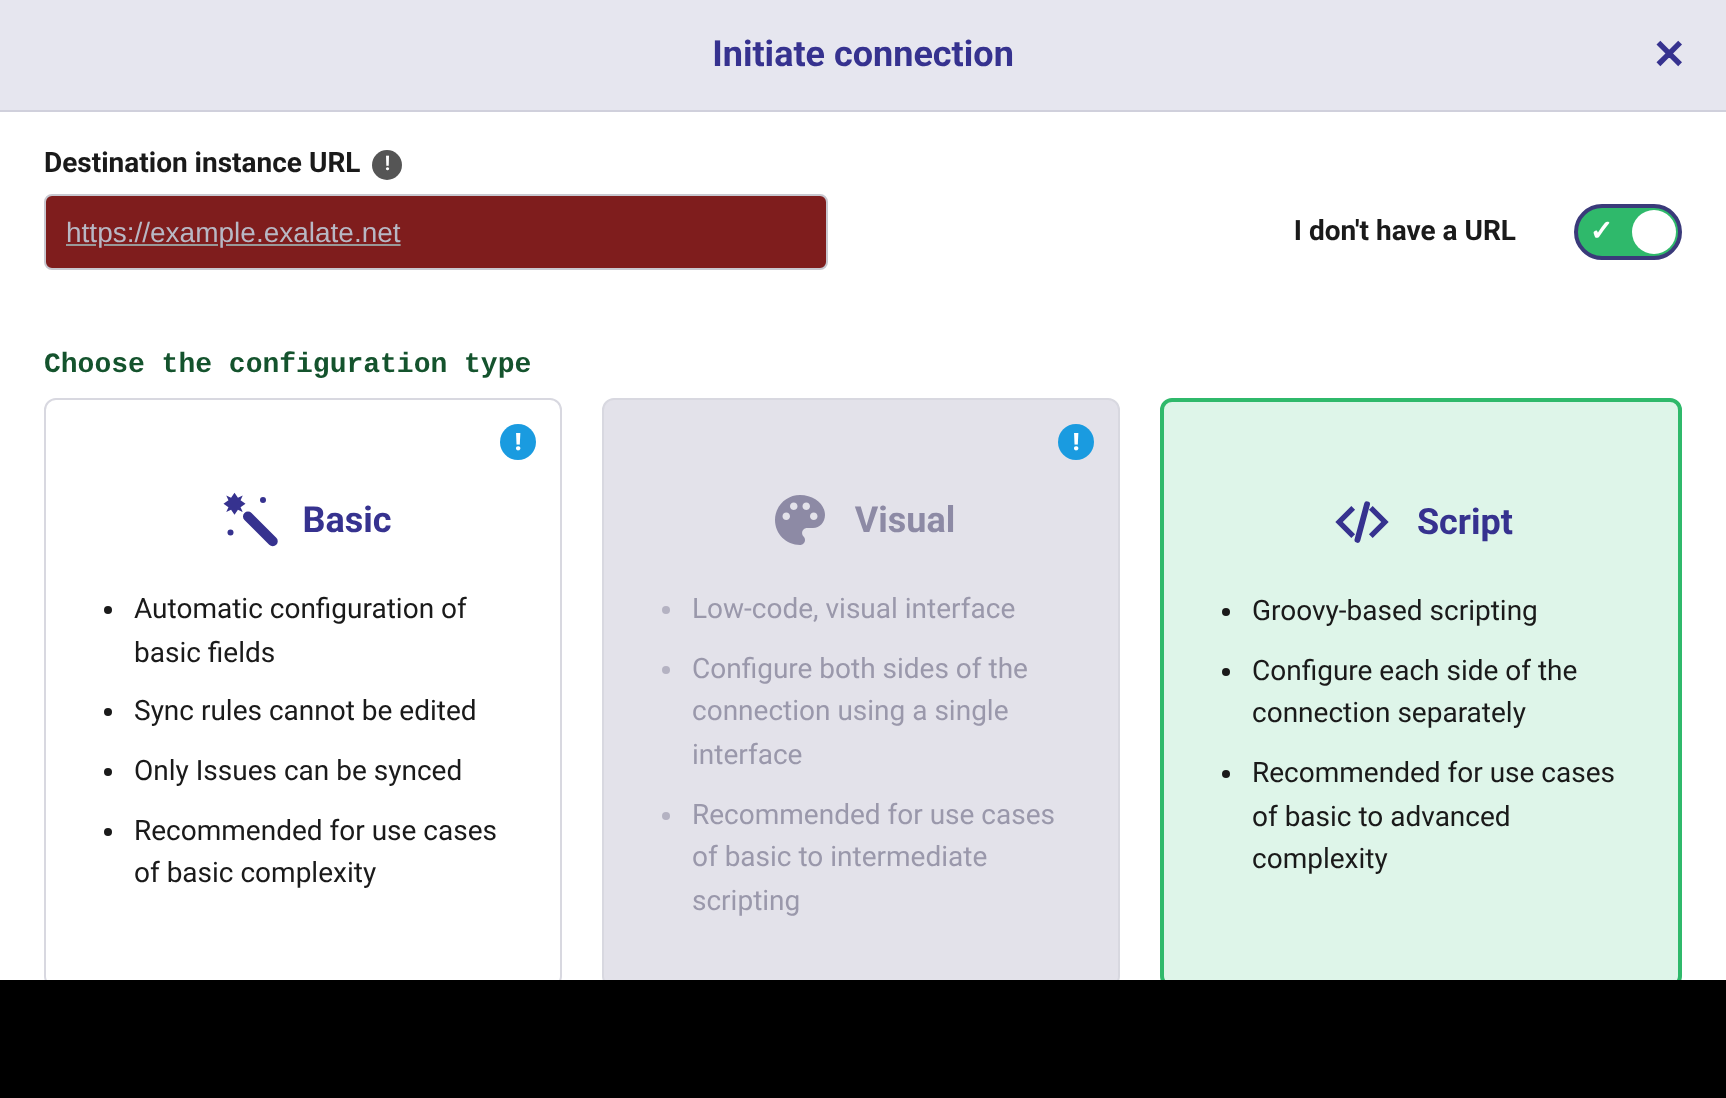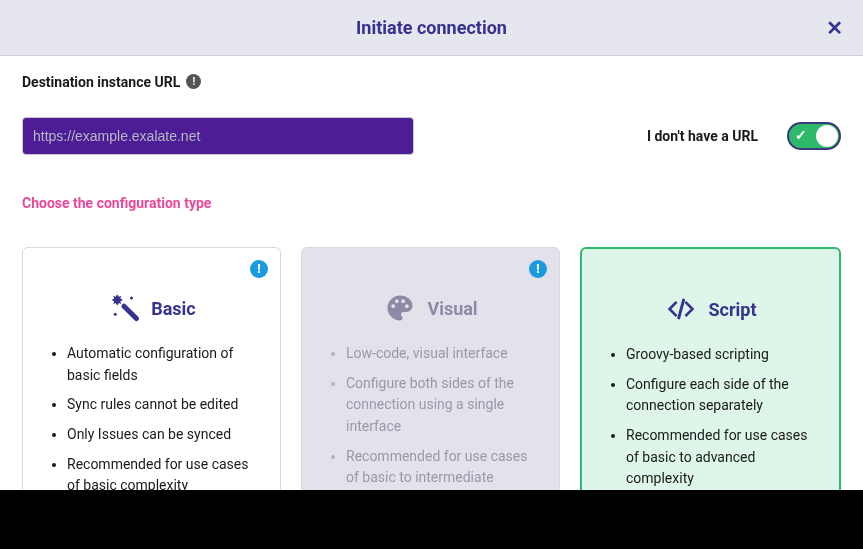--- a/index.html
+++ b/index.html
@@ -41,23 +41,23 @@
       cursor: pointer;
       background: none;
       border: none;
       line-height: 1;
     }
     .modal-body {
       padding: 18px 22px 0 22px;
     }
     .field-label-row {
       display: flex;
-      align-items: flex-start;
+      align-items: flex-end;
       gap: 6px;
-      margin-bottom: 27px;
+      margin-bottom: 7px;
     }
     .field-label {
       font-size: 14px;
       font-weight: 700;
       color: #1a1a1a;
     }
     .info-icon-circle {
       width: 15px;
       height: 15px;
       border-radius: 50%;
@@ -80,21 +80,21 @@
       width: 392px;
       height: 38px;
       border: 1px solid #c8c8d0;
       background: #f1f1f4;
       border-radius: 4px;
       padding: 0 10px;
       font-size: 14px;
       color: #999;
     }
     .url-input::placeholder { color: #b8b8c4; }
-    .url-input:disabled { background: #4c1d95; }
+    .url-input:disabled { background: #7f1d1d; text-decoration: underline; }
     .no-url-group {
       display: flex;
       align-items: center;
       gap: 29px;
     }
     .no-url-label {
       font-size: 14px;
       font-weight: 700;
       color: #1a1a1a;
     }
@@ -120,22 +120,23 @@
       position: absolute;
       left: 6px;
       top: 3px;
       color: #fff;
       font-size: 14px;
       font-weight: 900;
     }
     .section-label {
       font-size: 14px;
       font-weight: 700;
-      color: #ec4899;
-      margin-bottom: 36px;
+      color: #14532d;
+      margin-bottom: 8px;
+      font-family: Liberation Mono, monospace;
     }
     .cards-row {
       display: flex;
       gap: 20px;
     }
     .card {
       flex: 1;
       border: 1px solid #d8d8e0;
       border-radius: 6px;
       padding: 20px 18px 22px 18px;

